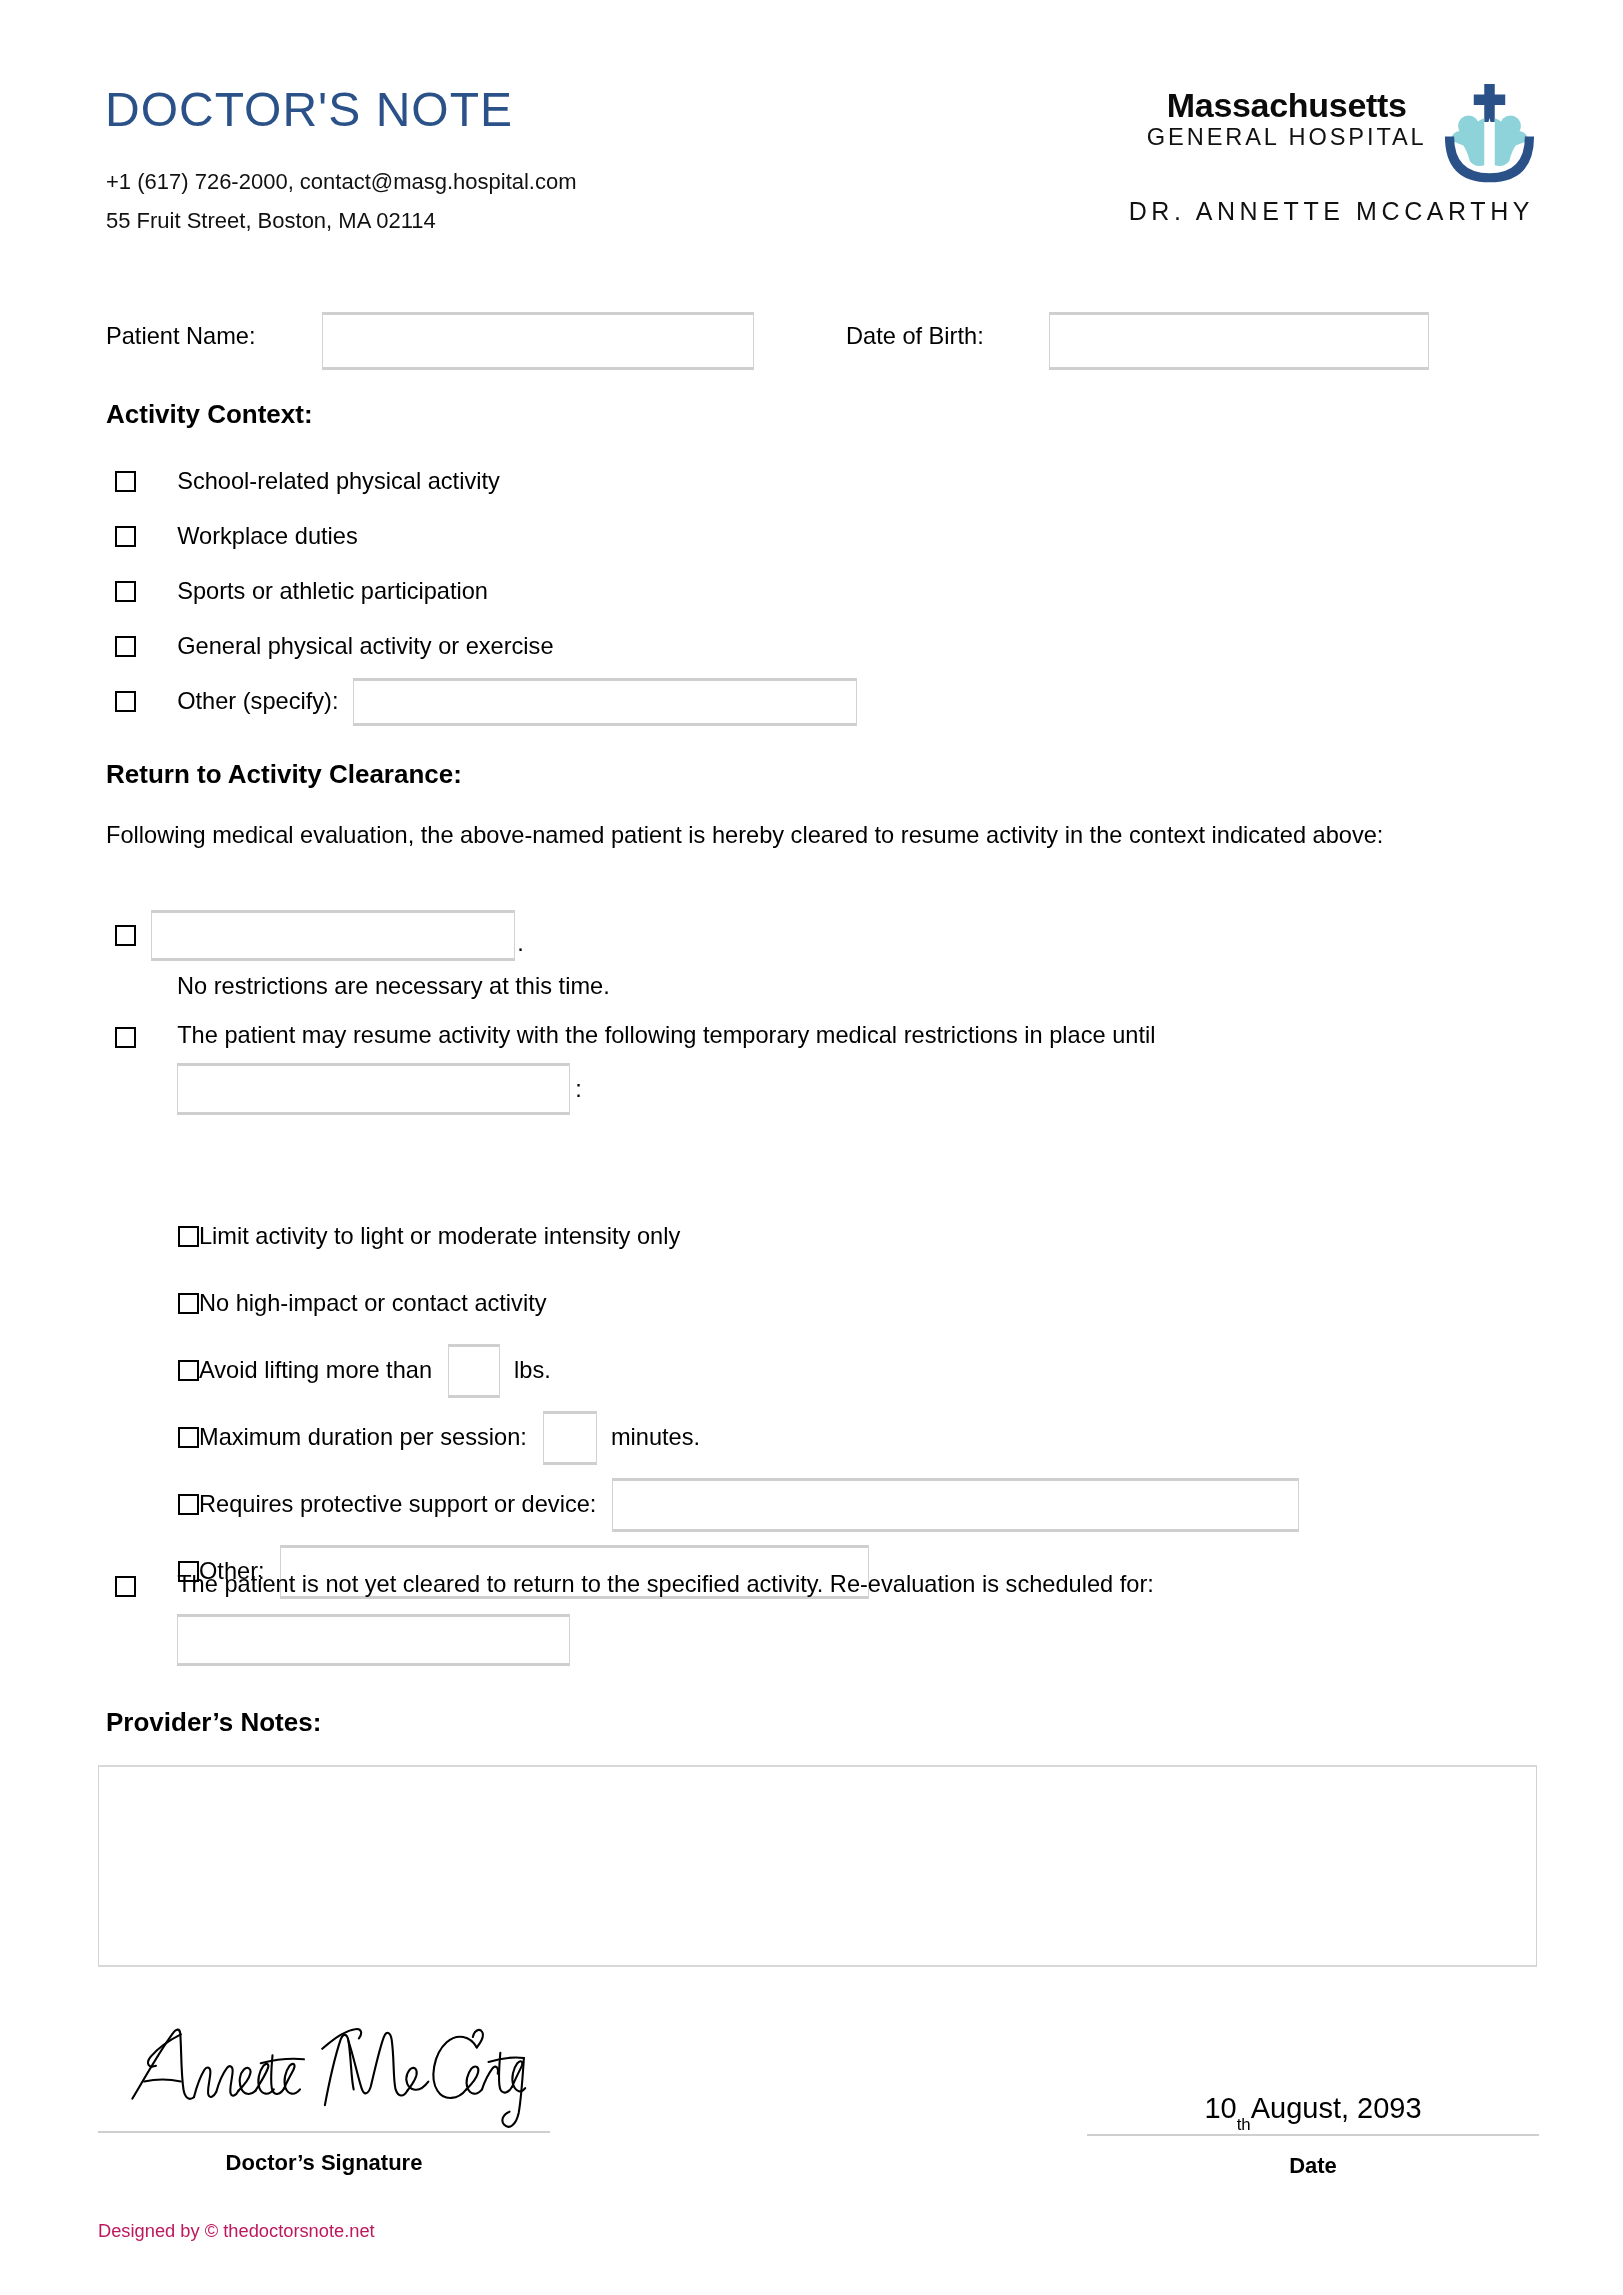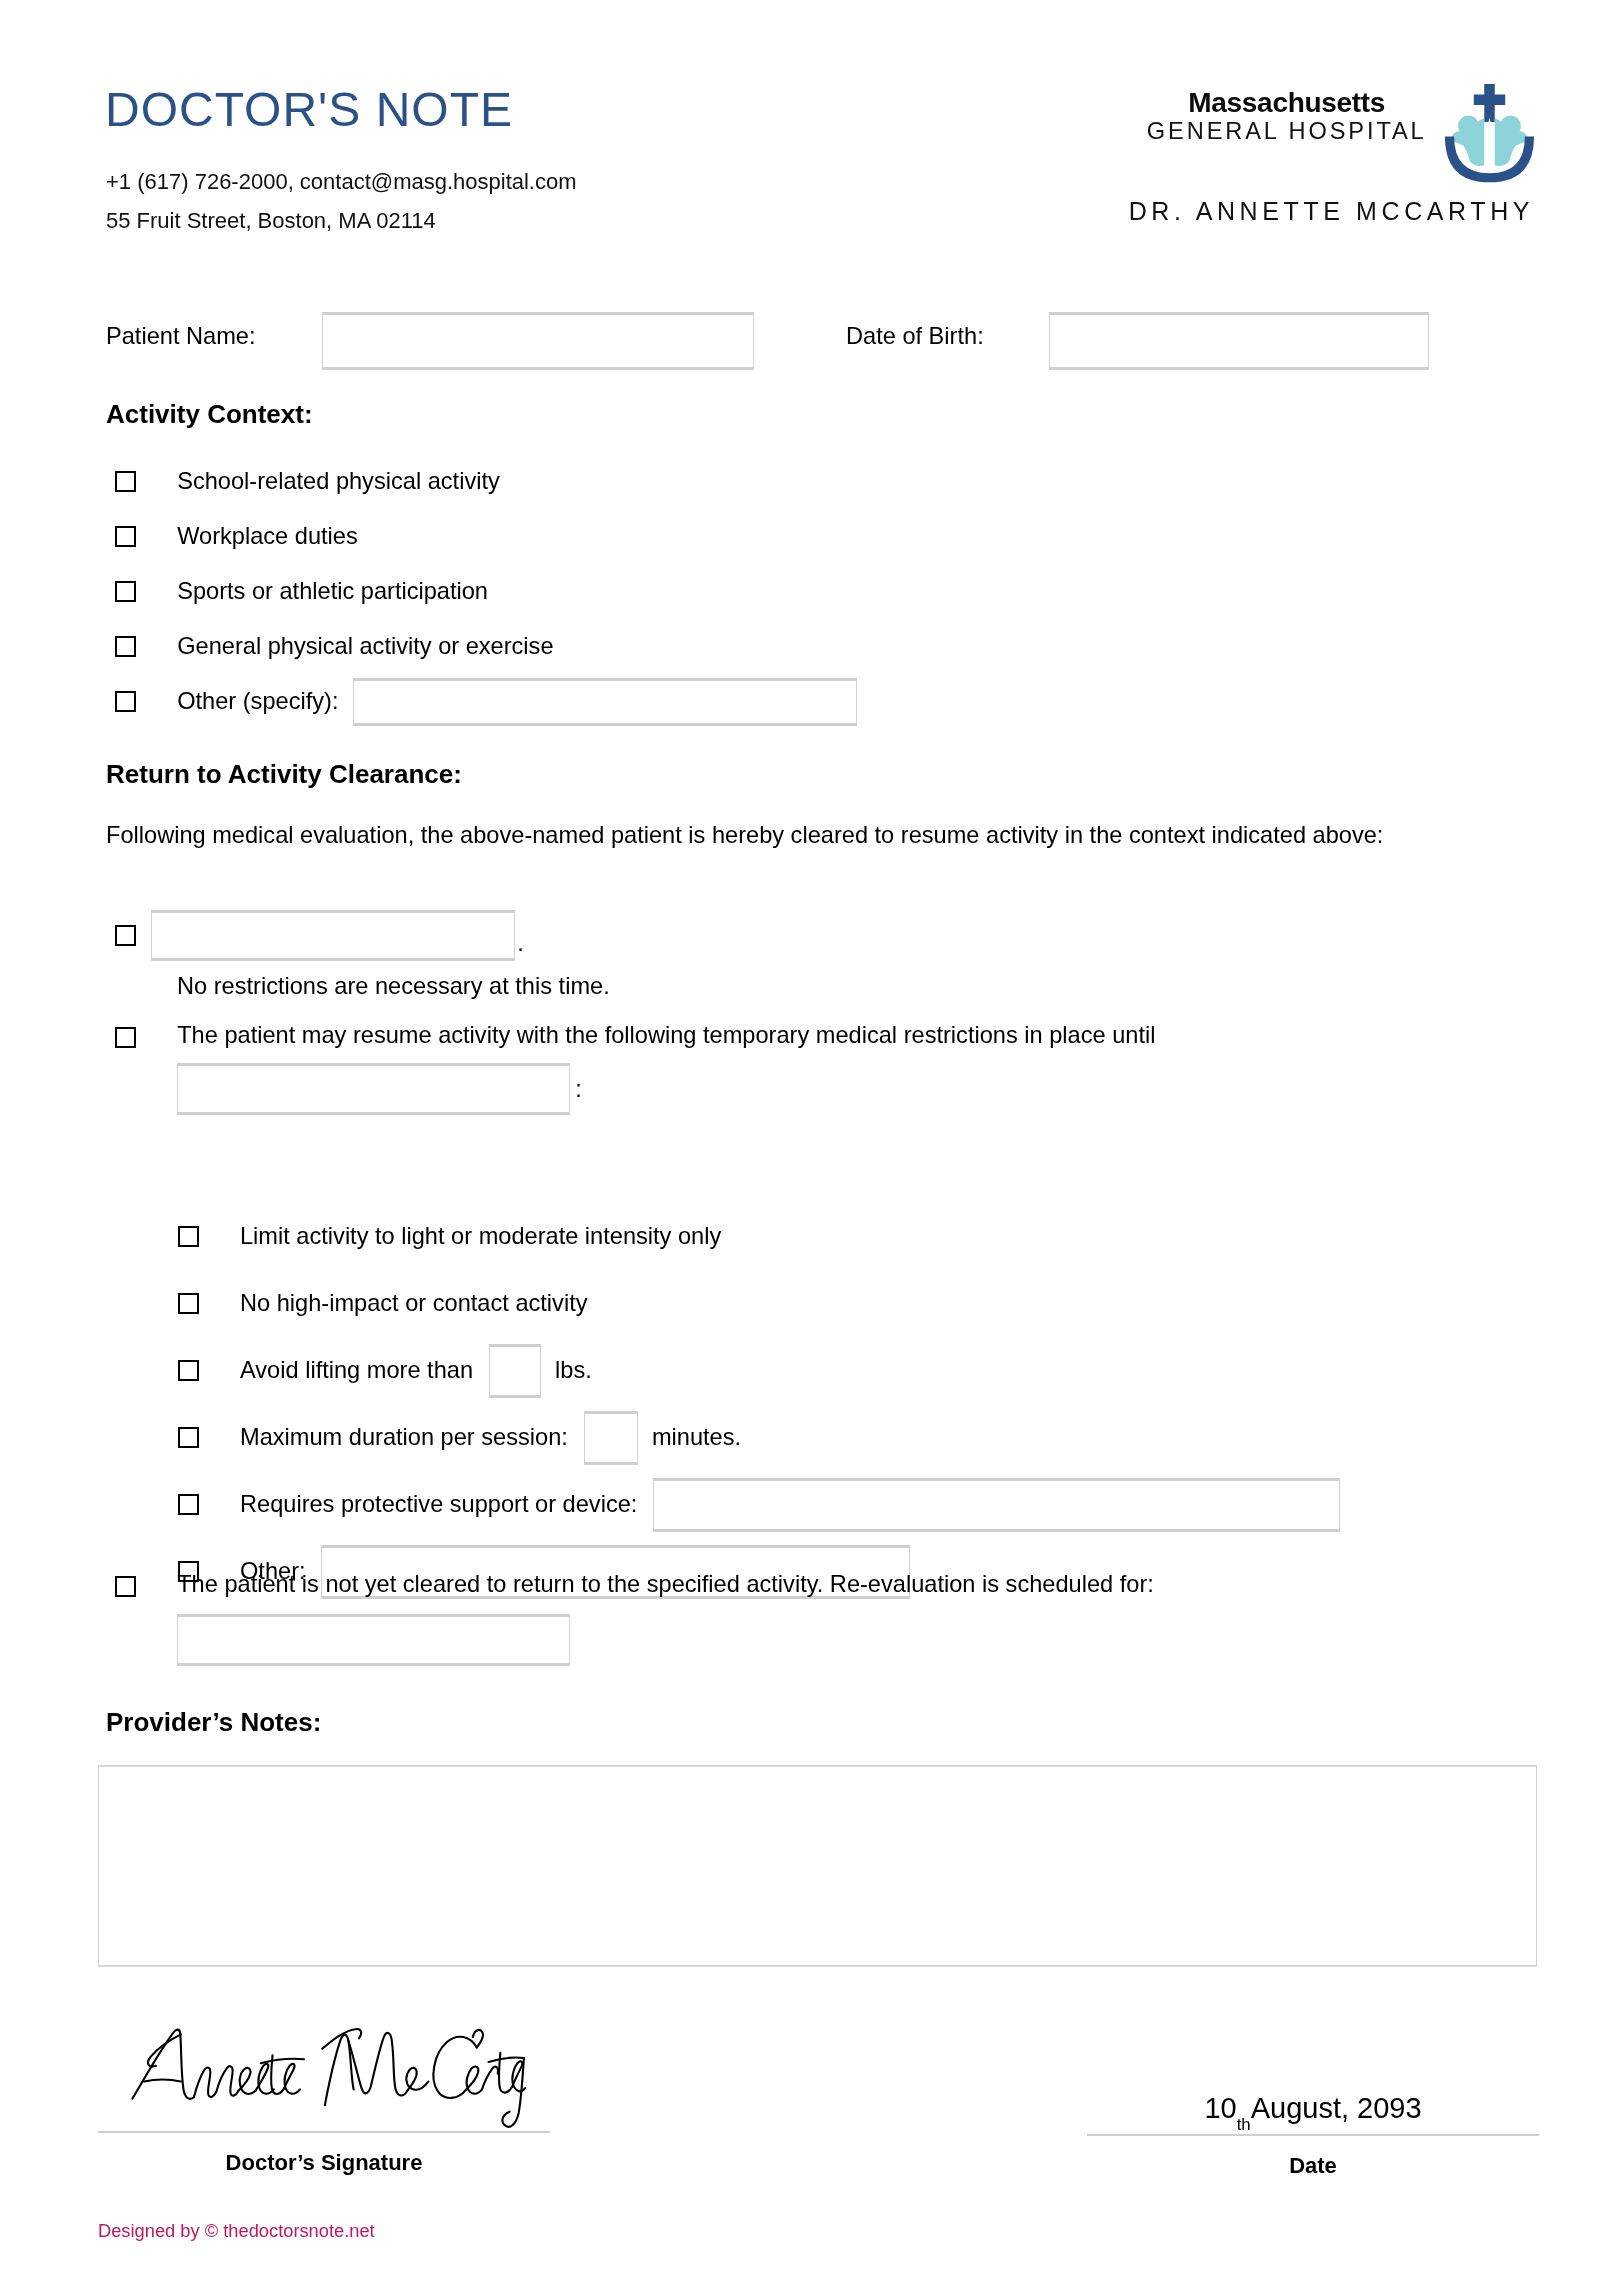--- a/index.html
+++ b/index.html
@@ -71,21 +71,21 @@
     display: flex;
     align-items: flex-start;
     justify-content: flex-end;
     gap: 14.4px;
   }
   .logo-textcol {
     text-align: center;
     padding-top: 2.6px;
   }
   .logo-mass {
-    font-size: 28px;
+    font-size: 34px;
     font-weight: 700;
     letter-spacing: -0.3px;
     color: #0b0b0b;
     line-height: 1.04;
     white-space: nowrap;
   }
   .logo-gh {
     font-size: 23.6px;
     font-weight: 400;
     letter-spacing: 2.9px;
@@ -286,21 +286,20 @@
     left: 178px;
     top: 1203px;
     width: 1309px;
   }
   .res-item {
     display: flex;
     align-items: center;
     height: 67px;
   }
   .res-label {
-    margin-left: 41px;
     font-size: 23.6px;
     white-space: nowrap;
   }
   .res-box-sm {
     margin-left: 15.7px;
     width: 52px;
     height: 54px;
   }
   .res-box-sm2 {
     margin-left: 15.7px;

